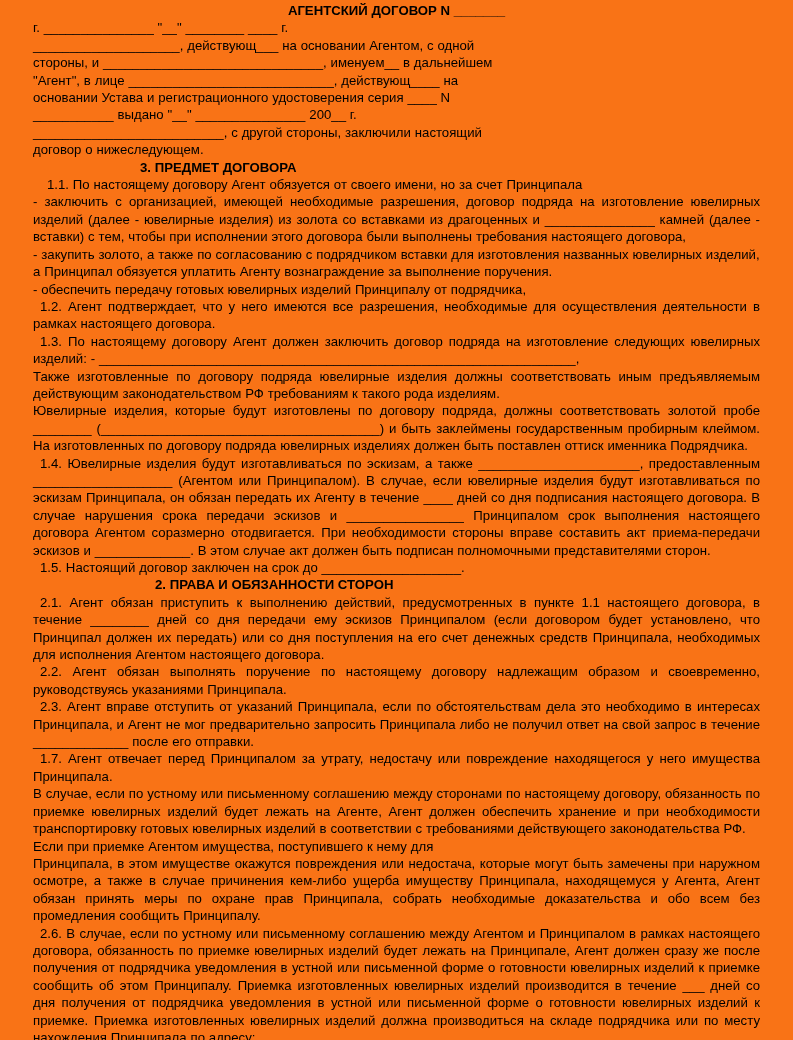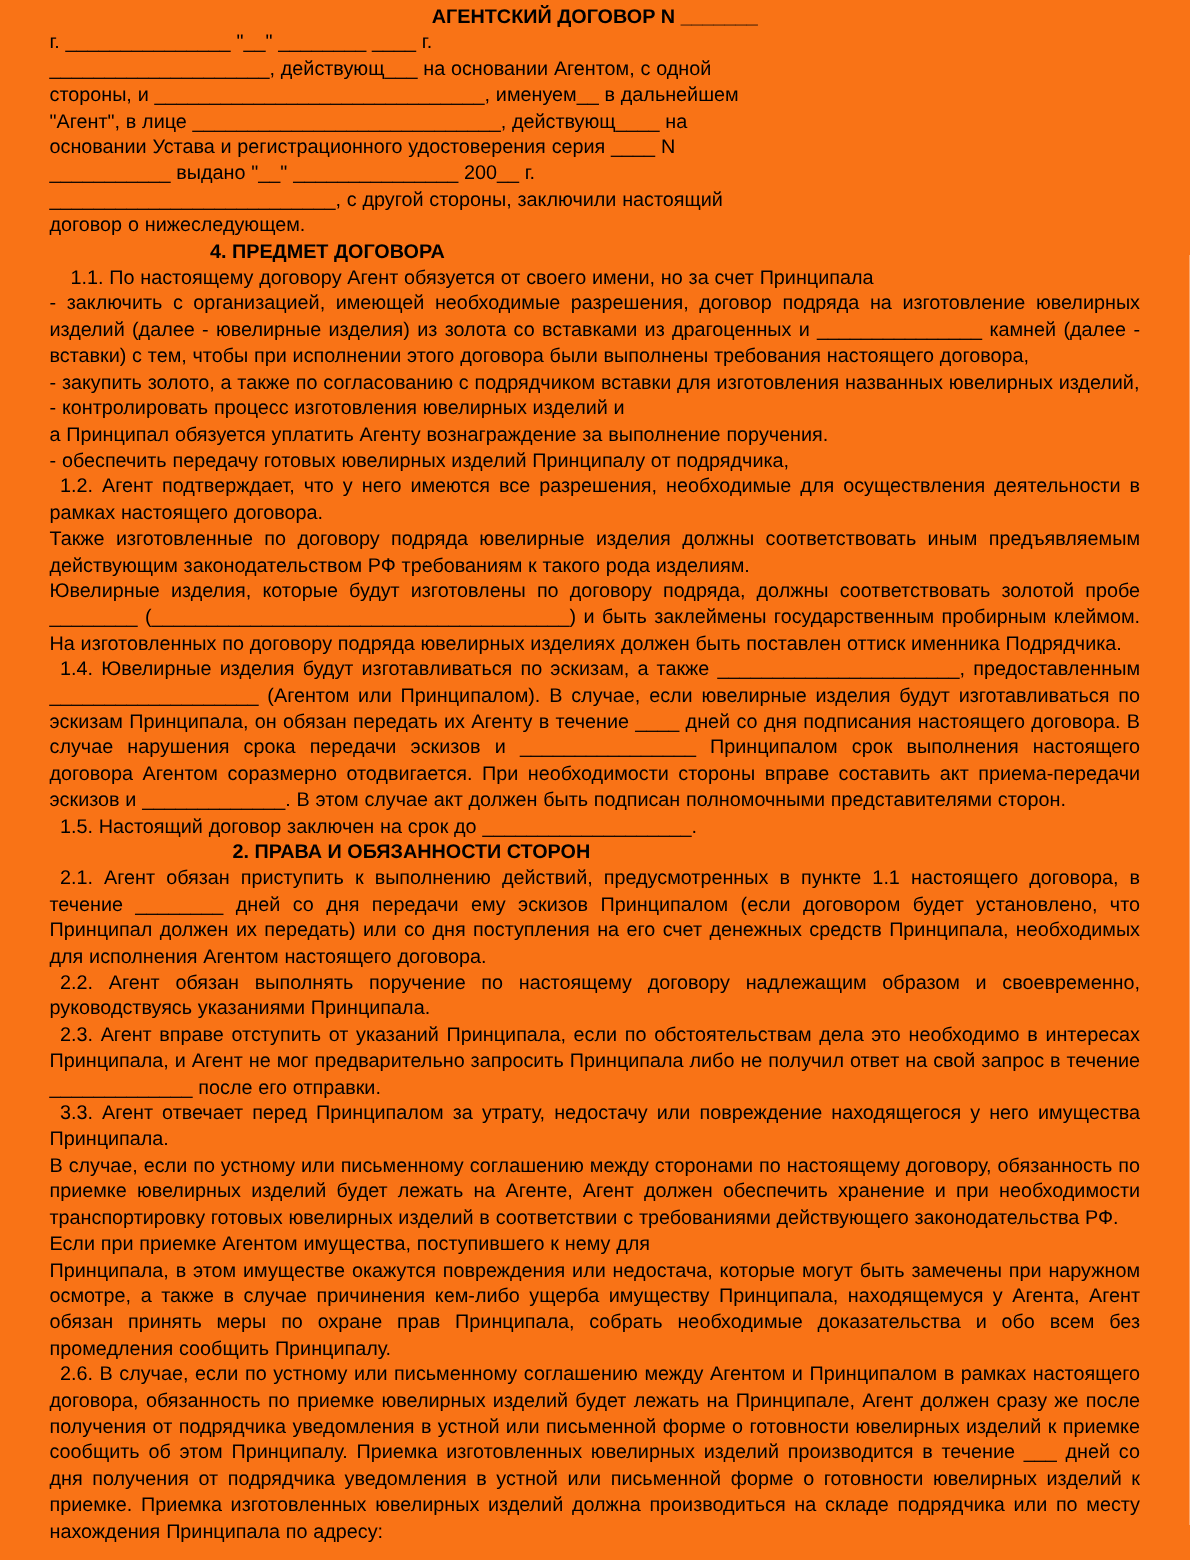--- a/index.html
+++ b/index.html
@@ -71,42 +71,42 @@
     <p class="para nojust">    г. _______________                           "__" ________ ____ г.</p>
     <p class="para lastline-left">____________________, действующ___ на основании Агентом,  с  одной</p>
     <p class="para lastline-left">стороны,  и  ______________________________, именуем__   в  дальнейшем</p>
     <p class="para lastline-left">"Агент",  в лице ____________________________, действующ____  на</p>
     <p class="para lastline-left">основании Устава и  регистрационного  удостоверения  серия  ____   N</p>
     <p class="para lastline-left">___________   выдано   "__"   _______________      200__     г.</p>
     <p class="para lastline-left">__________________________, с другой стороны, заключили  настоящий</p>
     <p class="para nojust">договор о нижеследующем.</p>
   </div>
 
-  <h2 class="section-heading">4. ПРЕДМЕТ ДОГОВОРА</h2>
+  <h2 class="section-heading">3. ПРЕДМЕТ ДОГОВОРА</h2>
 
   <div>
     <p class="para indent nojust">1.1.  По настоящему договору Агент обязуется от своего имени, но  за счет Принципала</p>
     <p class="para"> -  заключить с организацией, имеющей необходимые разрешения, договор подряда  на изготовление ювелирных изделий (далее - ювелирные изделия) из  золота со вставками из драгоценных и _______________ камней (далее -  вставки) с тем, чтобы при исполнении этого договора были  выполнены требования настоящего договора,</p>
     <p class="para"> - закупить золото, а также по согласованию с подрядчиком вставки для изготовления названных ювелирных изделий,</p>
-    <p class="para nojust"> - контролировать процесс изготовления ювелирных изделий и</p>
     <p class="para nojust">а  Принципал  обязуется уплатить Агенту вознаграждение  за  выполнение поручения.</p>
     <p class="para nojust"> -  обеспечить  передачу  готовых  ювелирных  изделий  Принципалу  от подрядчика,</p>
     <p class="para indent-sm">1.2.  Агент подтверждает, что  у  него  имеются  все  разрешения, необходимые  для осуществления деятельности  в  рамках   настоящего договора.</p>
+    <p class="para indent-sm">1.3.  По  настоящему договору Агент должен заключить договор подряда на изготовление следующих ювелирных изделий:  -  _________________________________________________________________,</p>
     <p class="para">  Также  изготовленные  по договору подряда ювелирные  изделия  должны соответствовать  иным предъявляемым действующим законодательством  РФ требованиям к такого рода изделиям.</p>
     <p class="para">Ювелирные  изделия, которые будут изготовлены по  договору  подряда, должны     соответствовать золотой     пробе     ________  (______________________________________)   и   быть     заклеймены государственным пробирным клеймом.   На  изготовленных по договору подряда ювелирных изделиях должен быть поставлен оттиск именника Подрядчика.</p>
     <p class="para indent-sm">1.4.  Ювелирные  изделия будут изготавливаться по эскизам,  а  также ______________________, предоставленным ___________________ (Агентом  или  Принципалом). В случае, если  ювелирные изделия  будут изготавливаться по эскизам Принципала, он обязан передать их Агенту  в течение  ____  дней  со дня подписания настоящего договора.  В  случае нарушения  срока  передачи эскизов и ________________ Принципалом срок  выполнения настоящего договора Агентом соразмерно  отодвигается. При необходимости стороны вправе составить акт приема-передачи эскизов и _____________. В этом случае акт должен быть подписан полномочными представителями сторон.</p>
     <p class="para indent-sm nojust">1.5. Настоящий договор заключен на срок до ___________________.</p>
   </div>
 
   <h2 class="section-heading h2">2. ПРАВА И ОБЯЗАННОСТИ СТОРОН</h2>
 
   <div>
     <p class="para indent-sm">2.1.  Агент обязан приступить к выполнению действий, предусмотренных в  пункте  1.1  настоящего договора, в течение ________  дней  со  дня передачи  ему  эскизов Принципалом (если договором будет  установлено, что Принципал должен их передать) или со дня поступления на его  счет денежных  средств  Принципала, необходимых  для  исполнения   Агентом настоящего договора.</p>
     <p class="para indent-sm">2.2.  Агент  обязан  выполнять  поручение  по  настоящему  договору надлежащим  образом  и  своевременно, руководствуясь   указаниями Принципала.</p>
     <p class="para indent-sm">2.3.  Агент  вправе  отступить  от  указаний  Принципала,  если   по обстоятельствам дела это необходимо в интересах Принципала, и Агент не мог  предварительно запросить Принципала либо не получил ответ на свой запрос в течение _____________ после его отправки.</p>
-    <p class="para indent-sm">3.3.  Агент  отвечает  перед Принципалом за  утрату,  недостачу  или повреждение находящегося у него имущества Принципала.</p>
+    <p class="para indent-sm">1.7.  Агент  отвечает  перед Принципалом за  утрату,  недостачу  или повреждение находящегося у него имущества Принципала.</p>
     <p class="para">  В случае, если по устному или письменному соглашению между сторонами по настоящему договору, обязанность по приемке ювелирных изделий будет лежать на Агенте, Агент должен обеспечить хранение и при необходимости транспортировку  готовых  ювелирных  изделий  в  соответствии  с требованиями действующего законодательства РФ.</p>
     <p class="para nojust">  Если  при  приемке  Агентом  имущества,  поступившего  к  нему   для</p>
     <p class="para">Принципала,  в  этом  имуществе окажутся  повреждения  или  недостача, которые  могут  быть замечены при наружном осмотре, а также  в  случае причинения  кем-либо  ущерба  имуществу  Принципала,  находящемуся  у Агента,  Агент обязан принять меры по охране прав Принципала,  собрать необходимые  доказательства  и  обо  всем  без  промедления   сообщить Принципалу.</p>
     <p class="para indent-sm">2.6.  В  случае,  если по устному или письменному  соглашению  между Агентом  и  Принципалом в рамках настоящего договора,  обязанность  по приемке  ювелирных  изделий будет лежать на Принципале,  Агент  должен сразу  же  после  получения  от подрядчика уведомления  в  устной  или письменной форме о готовности ювелирных изделий к приемке сообщить  об этом  Принципалу. Приемка изготовленных ювелирных изделий производится в течение ___ дней со дня получения от подрядчика уведомления в устной или письменной форме о готовности ювелирных изделий к приемке.   Приемка  изготовленных  ювелирных изделий  должна производиться  на складе  подрядчика  или  по  месту нахождения  Принципала  по  адресу:</p>
   </div>
 
 </div>
 
 </body></html>

